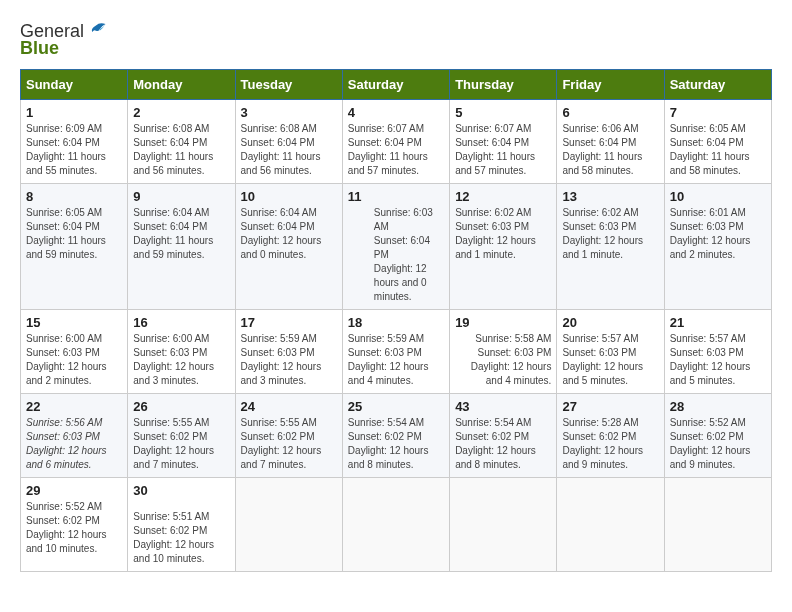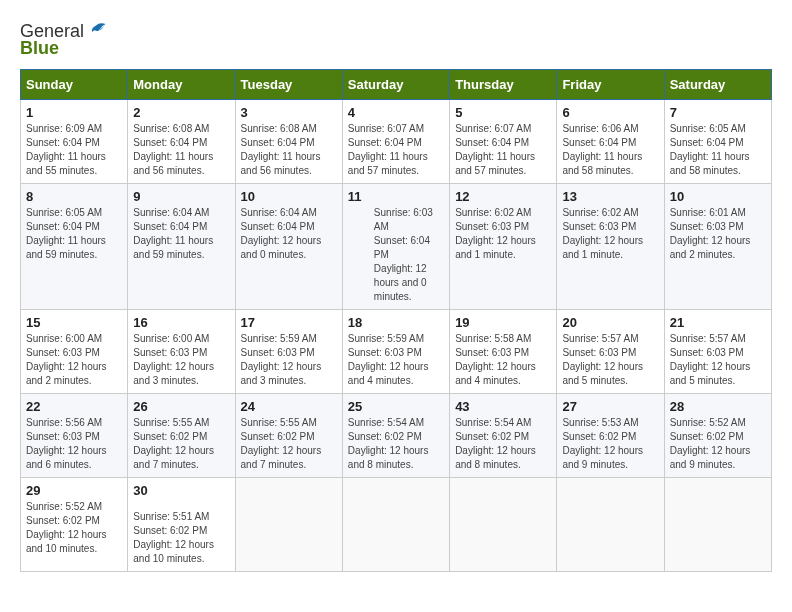--- a/index.html
+++ b/index.html
@@ -228,41 +228,41 @@
 Daylight: 12 hours and 3 minutes.</div>
         </td>
         <td>
           <span class="day-number">18</span>
           <div class="day-info" style="white-space: pre-line;">Sunrise: 5:59 AM
 Sunset: 6:03 PM
 Daylight: 12 hours and 4 minutes.</div>
         </td>
         <td>
           <span class="day-number">19</span>
-          <div class="day-info" style="white-space: pre-line;">Sunrise: 5:58 AM
+          <div class="day-info" style="white-space: pre-line; text-align: right;">Sunrise: 5:58 AM
 Sunset: 6:03 PM
 Daylight: 12 hours and 4 minutes.</div>
         </td>
         <td>
           <span class="day-number">20</span>
           <div class="day-info" style="white-space: pre-line;">Sunrise: 5:57 AM
 Sunset: 6:03 PM
 Daylight: 12 hours and 5 minutes.</div>
         </td>
         <td>
           <span class="day-number">21</span>
           <div class="day-info" style="white-space: pre-line;">Sunrise: 5:57 AM
 Sunset: 6:03 PM
 Daylight: 12 hours and 5 minutes.</div>
         </td>
       </tr>
       <tr>
         <td>
           <span class="day-number">22</span>
-          <div class="day-info" style="white-space: pre-line;">Sunrise: 5:56 AM
+          <div class="day-info" style="white-space: pre-line; font-style: italic;">Sunrise: 5:56 AM
 Sunset: 6:03 PM
 Daylight: 12 hours and 6 minutes.</div>
         </td>
         <td>
           <span class="day-number">26</span>
           <div class="day-info" style="white-space: pre-line;">Sunrise: 5:55 AM
 Sunset: 6:02 PM
 Daylight: 12 hours and 7 minutes.</div>
         </td>
         <td>
@@ -278,21 +278,21 @@
 Daylight: 12 hours and 8 minutes.</div>
         </td>
         <td>
           <span class="day-number">43</span>
           <div class="day-info" style="white-space: pre-line;">Sunrise: 5:54 AM
 Sunset: 6:02 PM
 Daylight: 12 hours and 8 minutes.</div>
         </td>
         <td>
           <span class="day-number">27</span>
-          <div class="day-info" style="white-space: pre-line;">Sunrise: 5:53 AM
+          <div class="day-info" style="white-space: pre-line;">Sunrise: 5:28 AM
 Sunset: 6:02 PM
 Daylight: 12 hours and 9 minutes.</div>
         </td>
         <td>
           <span class="day-number">28</span>
           <div class="day-info" style="white-space: pre-line;">Sunrise: 5:52 AM
 Sunset: 6:02 PM
 Daylight: 12 hours and 9 minutes.</div>
         </td>
       </tr>

